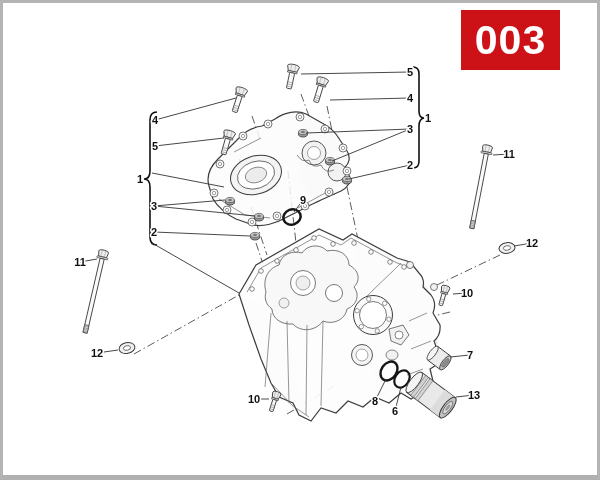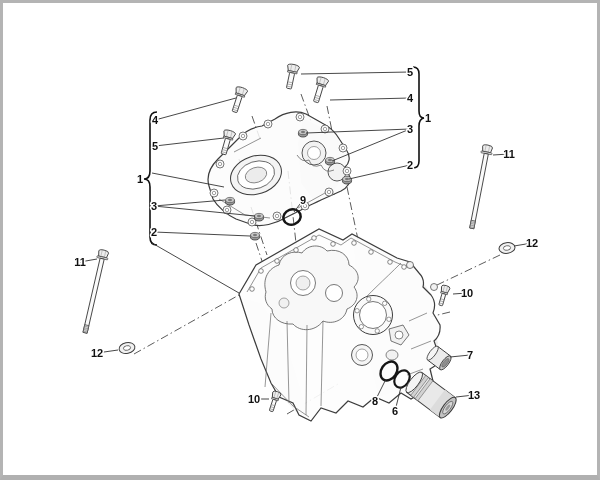--- a/index.html
+++ b/index.html
@@ -307,13 +307,14 @@
         <text x="151" y="233" text-anchor="middle" class="co-text">2</text>
         <line x1="77" y1="259" x2="94" y2="256" stroke="#333" stroke-width="0.9"></line>
         <text x="77" y="263" text-anchor="middle" class="co-text">11</text>
         <line x1="94" y1="350" x2="115" y2="347" stroke="#333" stroke-width="0.9"></line>
         <text x="94" y="354" text-anchor="middle" class="co-text">12</text>
         <line x1="251" y1="396" x2="266" y2="396" stroke="#333" stroke-width="0.9"></line>
         <text x="251" y="400" text-anchor="middle" class="co-text">10</text>
       </g>
   </svg>
 
+  <div class="badge" style="background: rgb(204, 17, 23); color: rgb(255, 255, 255);">003</div>
 </div>
 
 </body></html>

